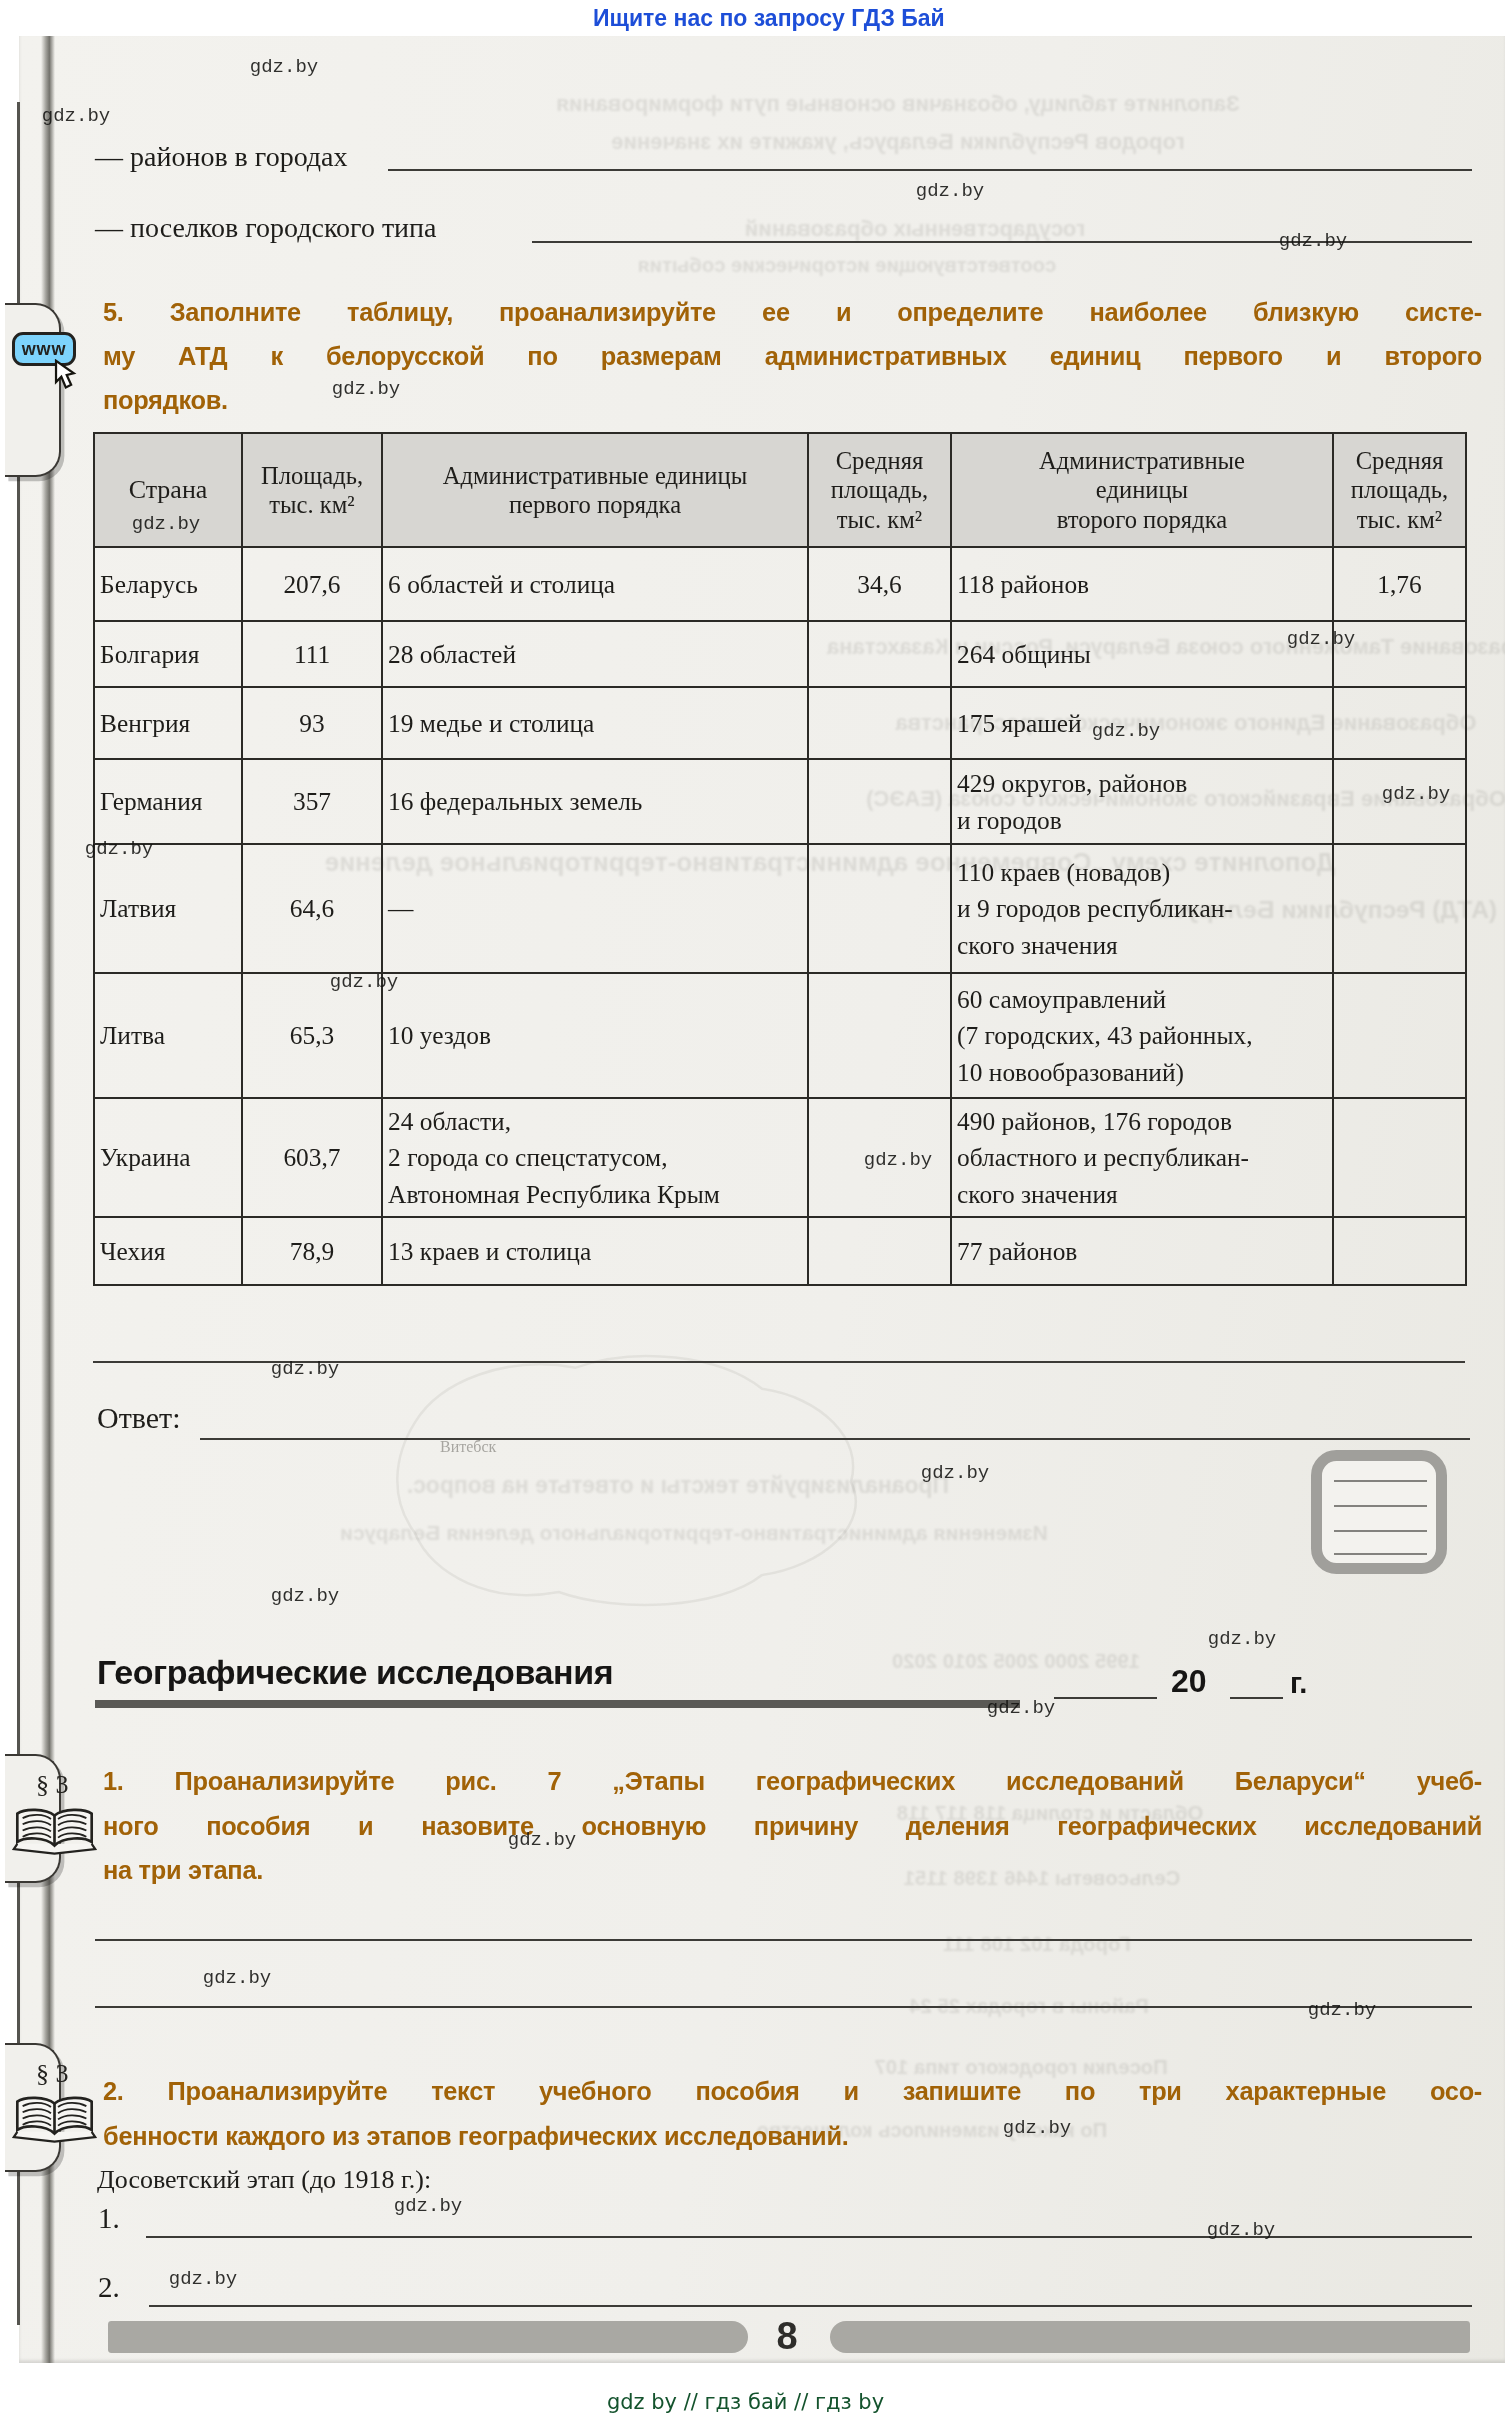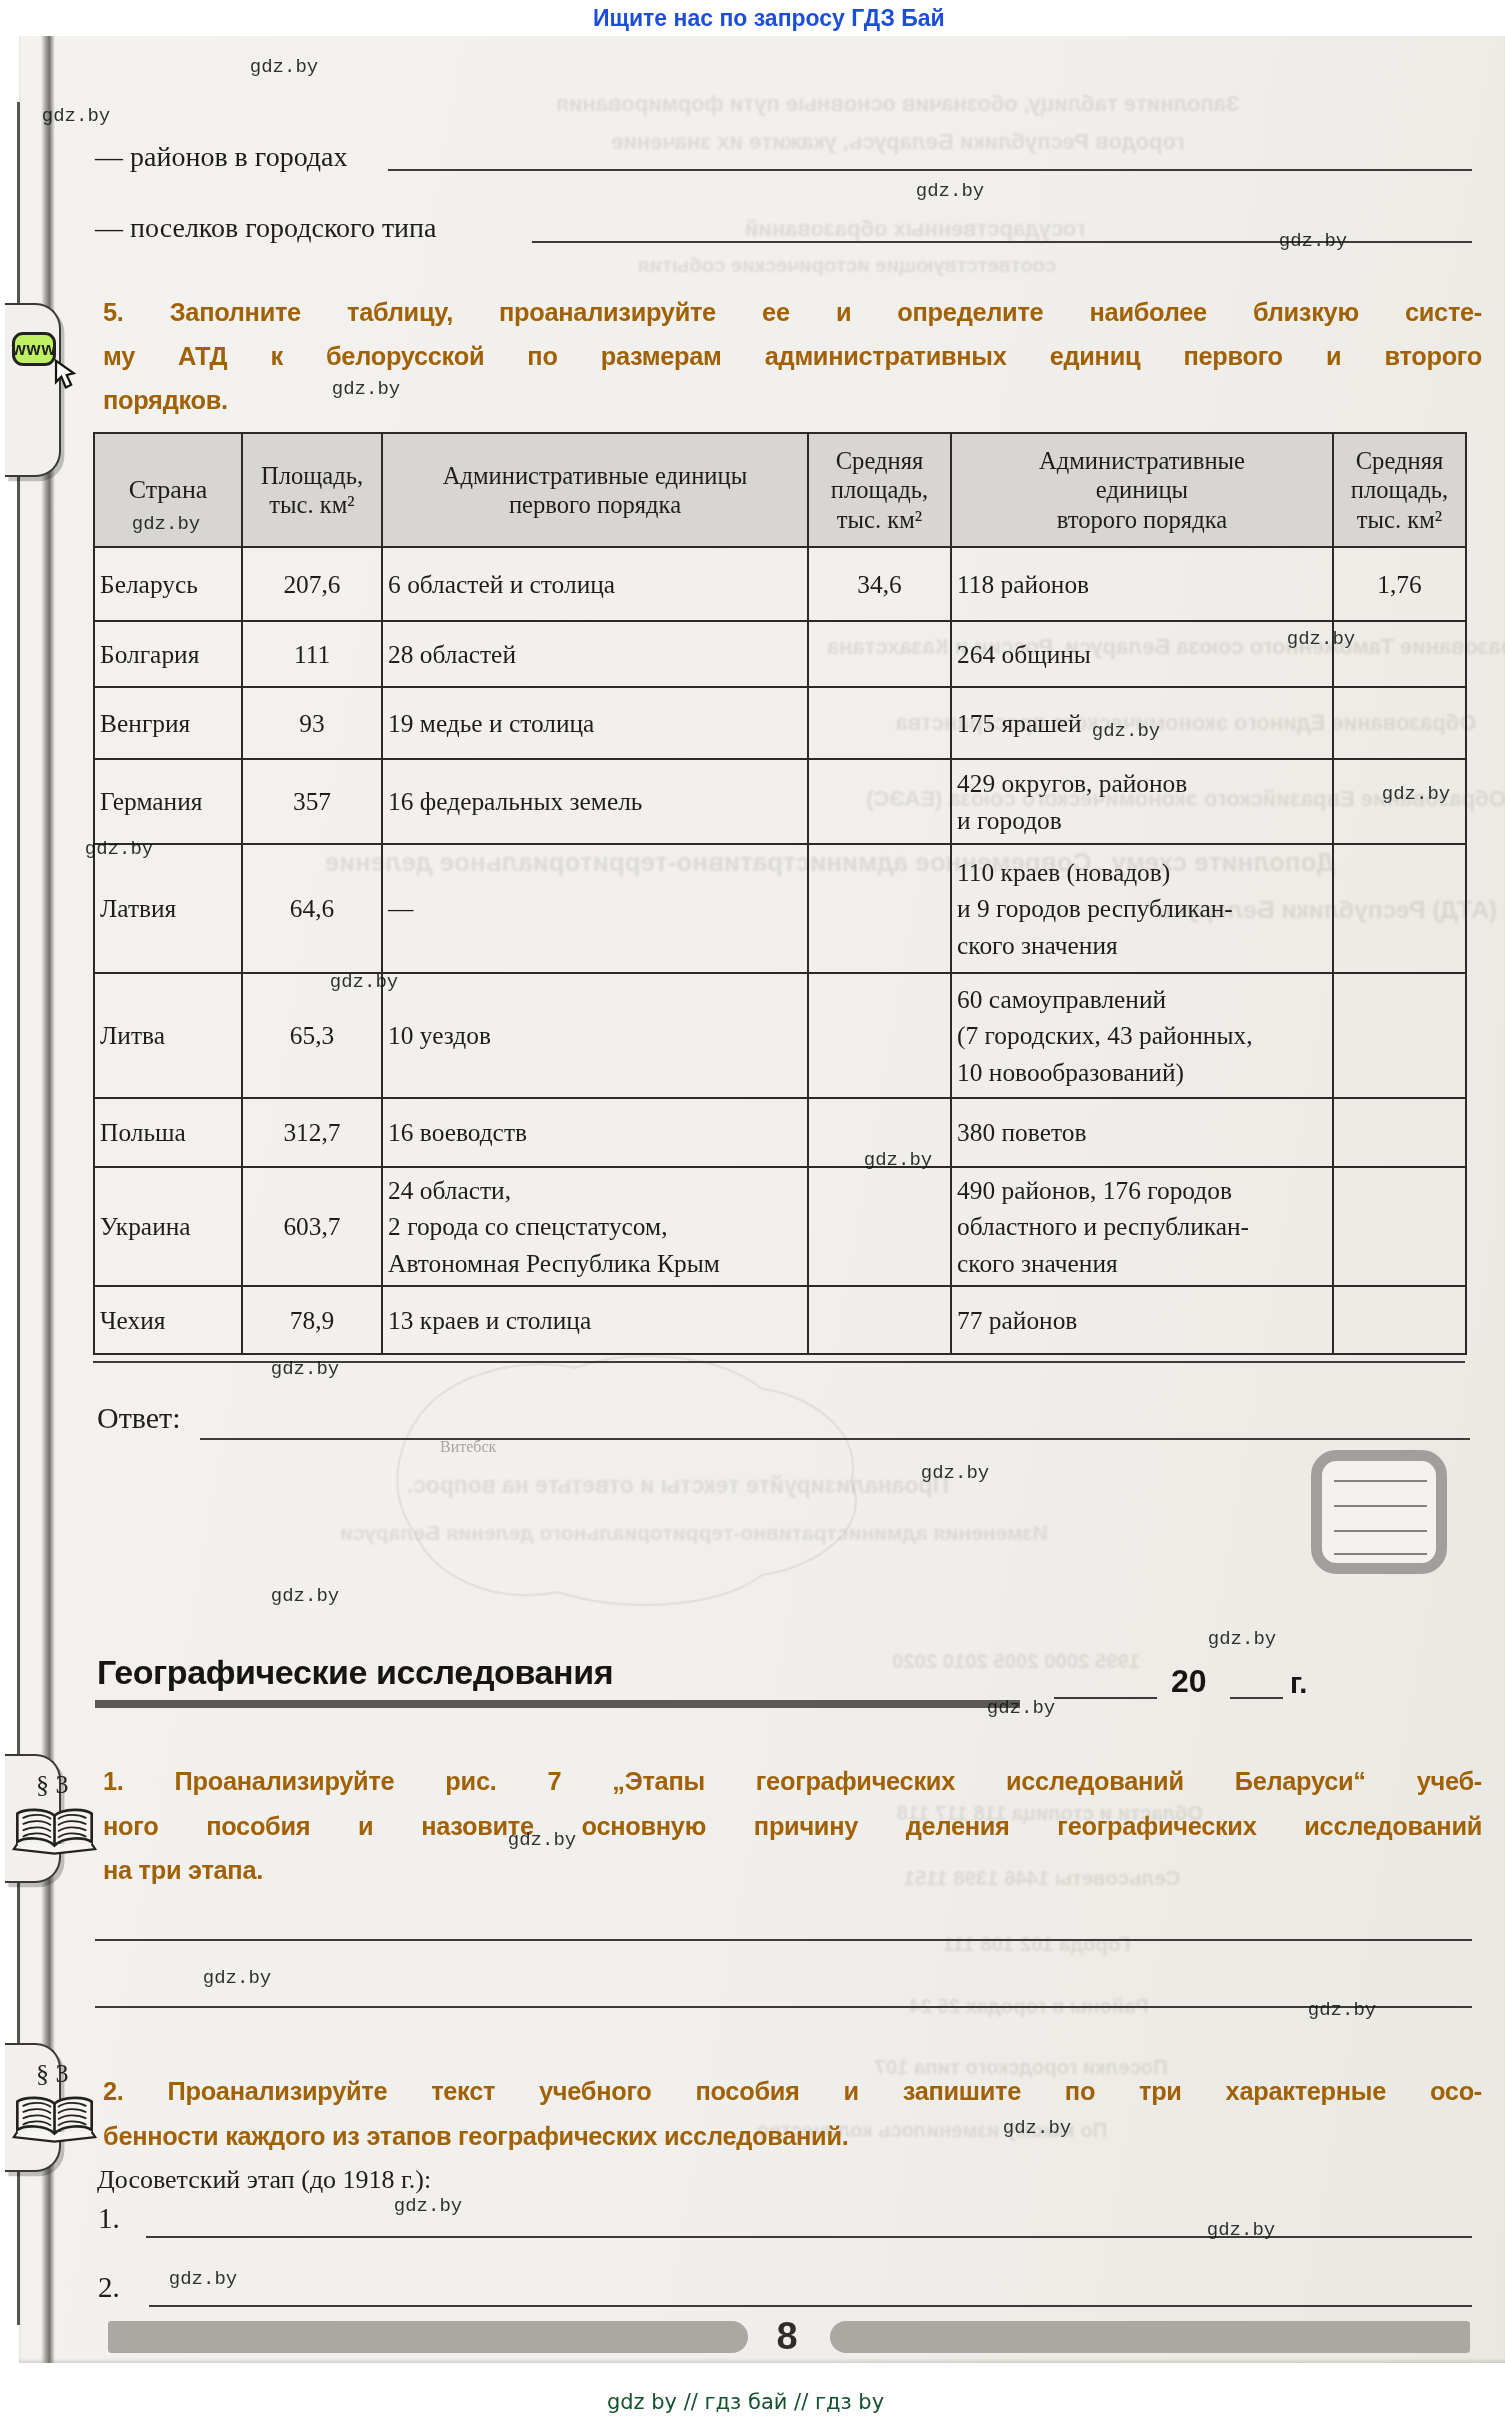--- a/index.html
+++ b/index.html
@@ -36,22 +36,22 @@
   .note-badge{position:absolute;left:1311px;top:1450px;width:136px;height:124px;z-index:10;
               border:11px solid #a09f9b;border-radius:25.4px;background:#f3f2ee;box-sizing:border-box;}
   .note-line{position:absolute;left:1334px;width:93px;height:1.7px;background:#83827e;z-index:11;}
   .sec-title{position:absolute;left:97px;top:1653px;z-index:10;font-family:"Liberation Sans",sans-serif;
              font-weight:700;font-size:34px;letter-spacing:-0.4px;color:#161514;}
   .sec-rule{position:absolute;left:95px;top:1700px;width:925px;height:7.6px;background:#5a5955;z-index:10;}
   .year{position:absolute;z-index:10;font-family:"Liberation Sans",sans-serif;font-weight:700;color:#161514;}
   .tab{position:absolute;left:5.1px;width:56px;background:#f1f0ec;z-index:5;box-sizing:border-box;
        border:2.5px solid #3a3834;border-left:none;border-radius:0 25.4px 25.4px 0;
        box-shadow:3.4px 4.2px 0 rgba(0,0,0,.22);}
-  .www-badge{position:absolute;left:12px;top:332px;width:44px;height:34px;z-index:6;box-sizing:border-box;
-             border:3.4px solid #23221f;border-radius:11px;background:#bef264;
+  .www-badge{position:absolute;left:12px;top:332px;width:64px;height:34px;z-index:6;box-sizing:border-box;
+             border:3.4px solid #23221f;border-radius:11px;background:#7dd3fc;
              display:flex;align-items:center;justify-content:center;
              font-family:"Liberation Sans",sans-serif;font-weight:700;font-size:18px;letter-spacing:0.8px;color:#23221f;}
   .cursor-ico{position:absolute;left:54px;top:359px;z-index:7;}
   .par-label{position:absolute;left:36px;z-index:6;font-size:26px;color:#23221f;}
   .book-ico{position:absolute;left:12px;z-index:6;}
   .num-item{position:absolute;left:98px;font-size:29px;z-index:10;}
   .stage-label{position:absolute;left:97px;top:2165px;font-size:26px;z-index:10;}
   .bar{position:absolute;top:2321px;height:32px;background:#a9a8a3;z-index:10;}
   .pageno{position:absolute;left:766px;top:2315px;width:42px;text-align:center;z-index:10;
           font-family:"Liberation Sans",sans-serif;font-weight:700;font-size:38px;color:#2e2d2a;}
@@ -210,28 +210,20 @@
     <tr style="height:125px">
       <td class="c-country">Литва</td>
       <td class="c-num">65,3</td>
       <td class="c-unit pre">10 уездов</td>
       <td class="c-num"></td>
       <td class="c-unit pre">60 самоуправлений
 (7 городских, 43 районных,
 10 новообразований)</td>
       <td class="c-num"></td>
     </tr>
-    <tr style="height:69px">
-      <td class="c-country">Польша</td>
-      <td class="c-num">312,7</td>
-      <td class="c-unit pre">16 воеводств</td>
-      <td class="c-num"></td>
-      <td class="c-unit pre">380 поветов</td>
-      <td class="c-num"></td>
-    </tr>
     <tr style="height:119px">
       <td class="c-country">Украина</td>
       <td class="c-num">603,7</td>
       <td class="c-unit pre">24 области,
 2 города со спецстатусом,
 Автономная Республика Крым</td>
       <td class="c-num"></td>
       <td class="c-unit pre">490 районов, 176 городов
 областного и республикан-
 ского значения</td>

